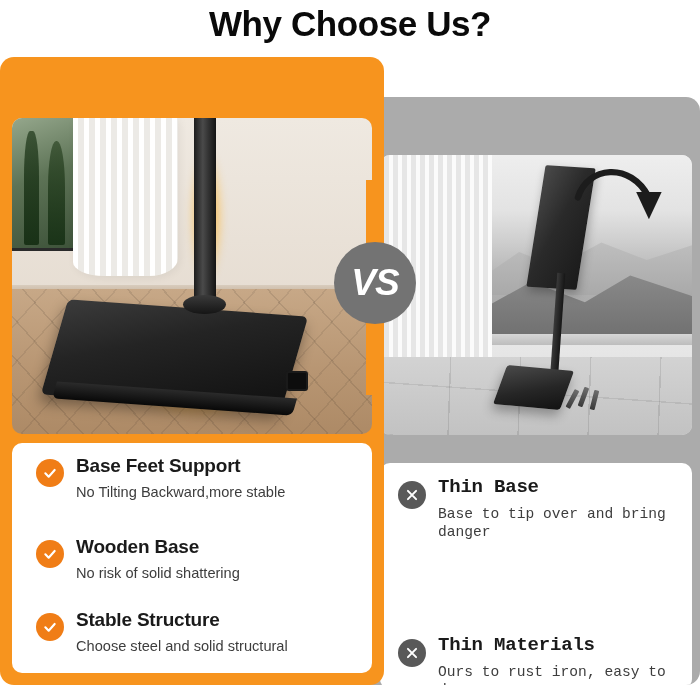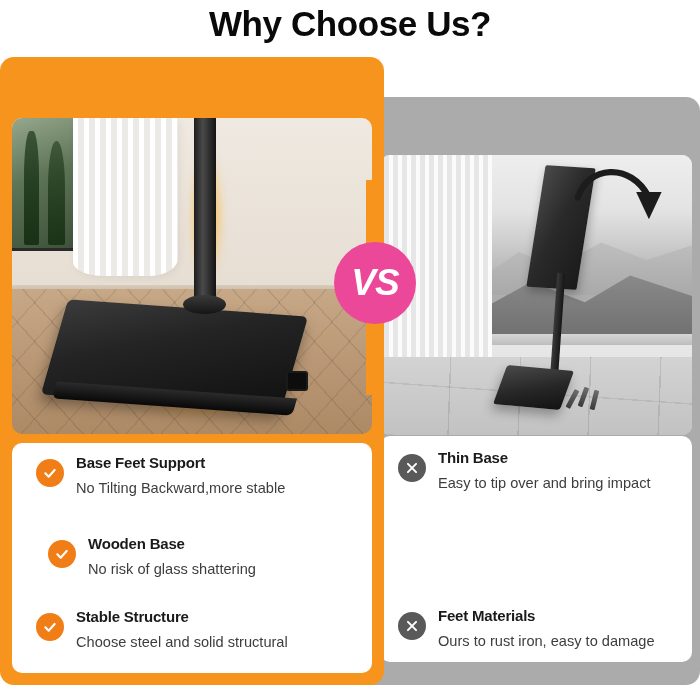--- a/index.html
+++ b/index.html
@@ -309,21 +309,21 @@
     background: #F7941E;
     z-index: 4;
   }
   .vs-badge {
     position: absolute;
     left: 334px;
     top: 242px;
     width: 82px;
     height: 82px;
     border-radius: 50%;
-    background: #ec4899;
+    background: #737373;
     z-index: 5;
     display: flex;
     align-items: center;
     justify-content: center;
   }
   .vs-text {
     font-size: 37px;
     font-weight: bold;
     font-style: italic;
     color: #ffffff;
@@ -340,23 +340,24 @@
     overflow: hidden;
   }
   .list-ours {
     left: 12px;
     top: 386px;
     width: 360px;
     height: 230px;
   }
   .list-others {
     left: 20px;
-    top: 339px;
+    top: 366px;
     width: 312px;
     height: 226px;
+    font-family: Liberation Mono, monospace;
   }
 
   .feature-row {
     position: absolute;
     display: flex;
     align-items: flex-start;
   }
 
   .f-icon {
     flex: 0 0 auto;
@@ -367,21 +368,21 @@
     align-items: center;
     justify-content: center;
     margin-top: 4px;
   }
   .f-icon.check { background: #F07D16; }
   .f-icon.cross { background: #595959; }
 
   .f-text { margin-left: 12px; }
 
   .f-title {
-    font-size: 15px;
+    font-size: 19px;
     font-weight: bold;
     color: #1a1a1a;
     line-height: 1.12;
     letter-spacing: -0.2px;
   }
   .f-sub {
     font-size: 14.6px;
     color: #3d3d3d;
     line-height: 1.22;
     margin-top: 8px;
@@ -422,33 +423,33 @@
     <div class="list-panel list-others">
 
       <div class="feature-row" style="left:18px; top:14px; width:286px;">
         <div class="f-icon cross">
           <svg width="14" height="14" viewBox="0 0 24 24">
             <path d="M5,5 L19,19 M19,5 L5,19" stroke="#ffffff" stroke-width="3.4" stroke-linecap="round"></path>
           </svg>
         </div>
         <div class="f-text">
           <div class="f-title">Thin Base</div>
-          <div class="f-sub">Easy to tip over and bring impact</div>
+          <div class="f-sub">Base to tip over and bring danger</div>
         </div>
       </div>
 
 
       <div class="feature-row" style="left:18px; top:172px; width:292px;">
         <div class="f-icon cross">
           <svg width="14" height="14" viewBox="0 0 24 24">
             <path d="M5,5 L19,19 M19,5 L5,19" stroke="#ffffff" stroke-width="3.4" stroke-linecap="round"></path>
           </svg>
         </div>
         <div class="f-text">
-          <div class="f-title">Feet Materials</div>
+          <div class="f-title">Thin Materials</div>
           <div class="f-sub">Ours to rust iron, easy to damage</div>
         </div>
       </div>
 
     </div>
   </div>
 
   <div class="card card-ours">
     <div class="card-header">Ours</div>
 
@@ -474,29 +475,29 @@
           <svg width="16" height="16" viewBox="0 0 24 24">
             <path d="M5,12.5 L10,17.5 L19,7.5" stroke="#ffffff" stroke-width="3.2" fill="none" stroke-linecap="round" stroke-linejoin="round"></path>
           </svg>
         </div>
         <div class="f-text">
           <div class="f-title">Base Feet Support</div>
           <div class="f-sub">No Tilting Backward,more stable</div>
         </div>
       </div>
 
-      <div class="feature-row" style="left:36px; top:93px; width:320px;">
+      <div class="feature-row" style="left:24px; top:93px; width:320px;">
         <div class="f-icon check">
           <svg width="16" height="16" viewBox="0 0 24 24">
             <path d="M5,12.5 L10,17.5 L19,7.5" stroke="#ffffff" stroke-width="3.2" fill="none" stroke-linecap="round" stroke-linejoin="round"></path>
           </svg>
         </div>
         <div class="f-text">
           <div class="f-title">Wooden Base</div>
-          <div class="f-sub">No risk of glass shattering</div>
+          <div class="f-sub">No risk of solid shattering</div>
         </div>
       </div>
 
       <div class="feature-row" style="left:24px; top:166px; width:320px;">
         <div class="f-icon check">
           <svg width="16" height="16" viewBox="0 0 24 24">
             <path d="M5,12.5 L10,17.5 L19,7.5" stroke="#ffffff" stroke-width="3.2" fill="none" stroke-linecap="round" stroke-linejoin="round"></path>
           </svg>
         </div>
         <div class="f-text">

